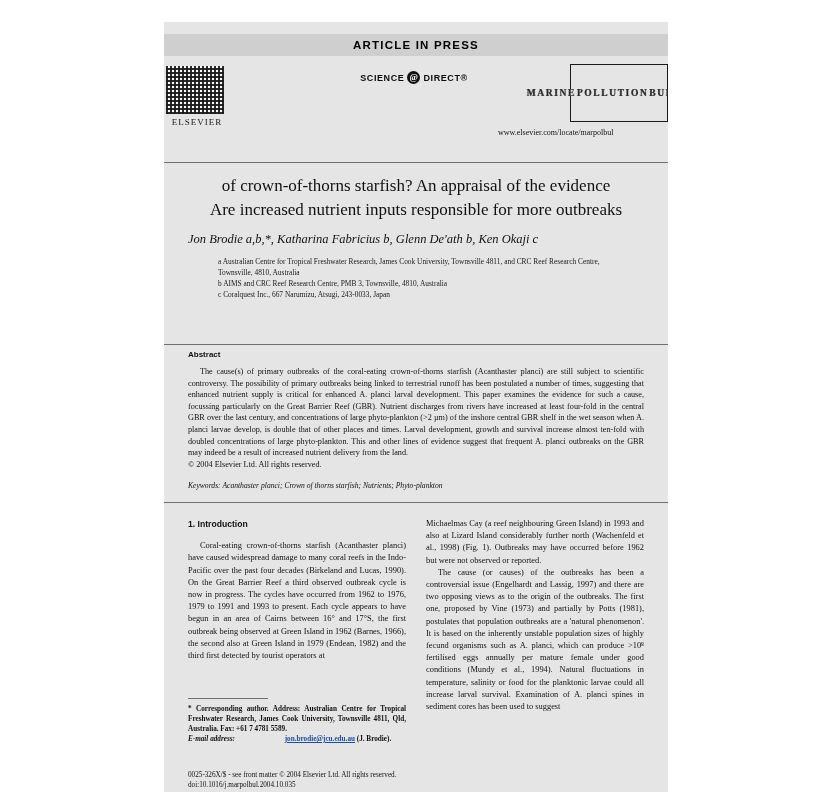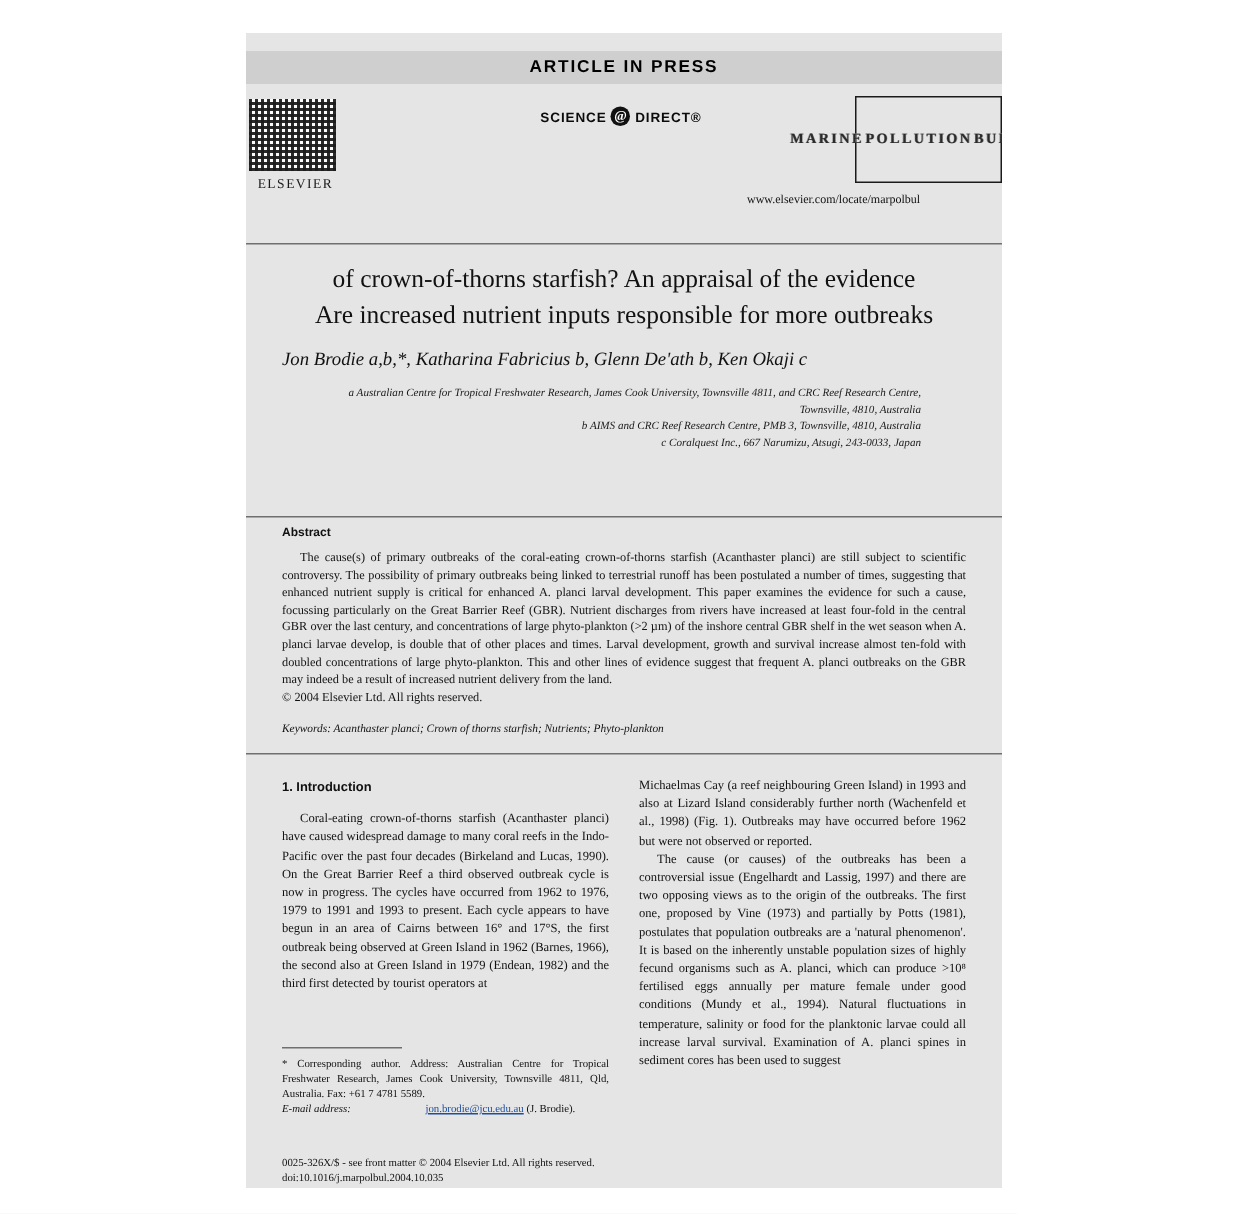--- a/index.html
+++ b/index.html
@@ -175,23 +175,22 @@
     text-align: left;
     font-size: 12.5px;
     color: #111;
     font-style: italic;
   }
   .affil {
     position: absolute;
     left: 54px;
     top: 234px;
     width: 396px;
-    text-align: right;
+    text-align: left;
     font-size: 7.4px;
-    font-style: italic;
     line-height: 11px;
     color: #1a1a1a;
   }
   
   .abs-rule-top { top: 322px; }
   .abs-head {
     position: absolute;
     left: 24px;
     top: 328px;
     font-family: "Liberation Sans", sans-serif;
@@ -251,20 +250,21 @@
   }
   .footnote {
     position: absolute;
     left: 24px;
     top: 682px;
     width: 218px;
     font-size: 7.2px;
     line-height: 10px;
     text-align: justify;
     color: #111;
+    font-weight: bold;
   }
   .footer {
     position: absolute;
     left: 24px;
     top: 748px;
     width: 456px;
     font-size: 7.2px;
     line-height: 10px;
     color: #111;
   }

